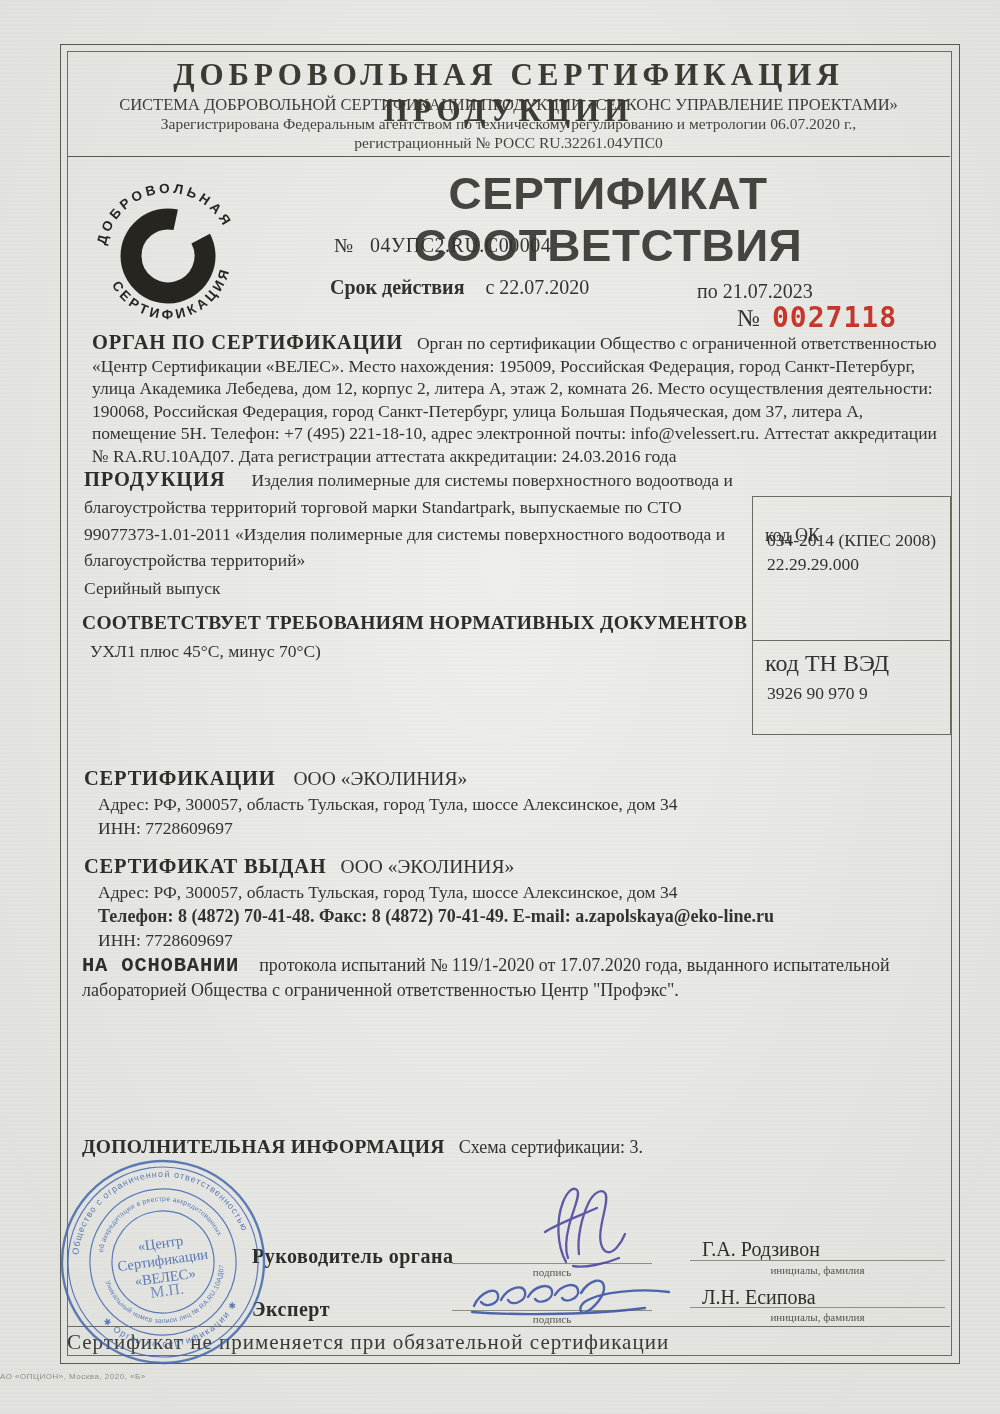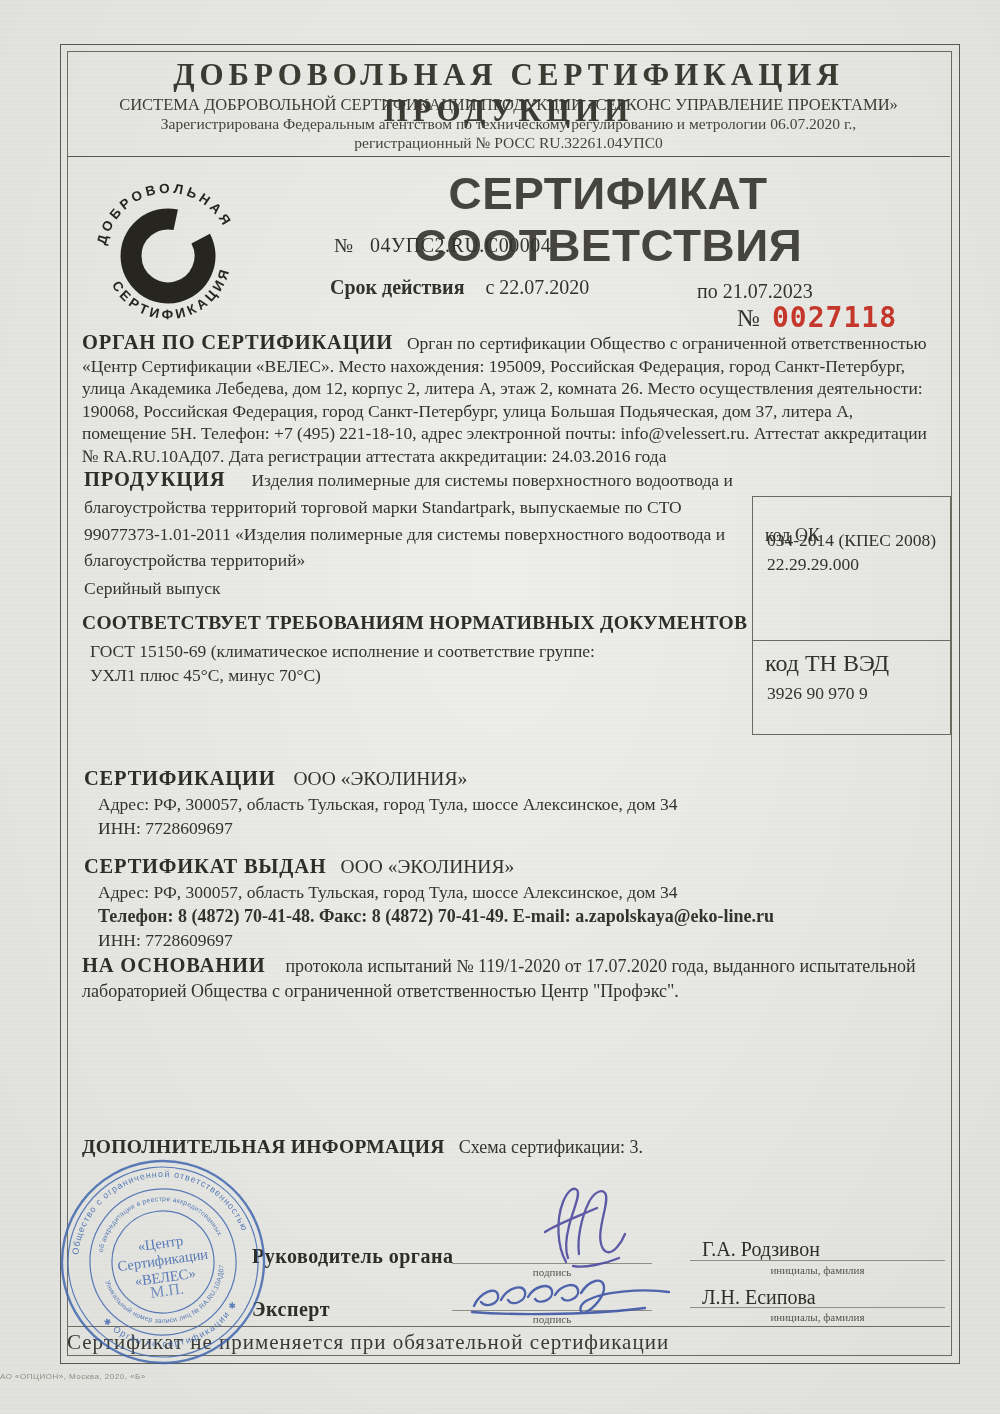--- a/index.html
+++ b/index.html
@@ -76,63 +76,62 @@
 
   <div class="abs serif20" style="left:330px;top:276px;">
     <span style="font-weight:600;">Срок действия</span>
     <span style="margin-left:16px;">с 22.07.2020</span>
   </div>
   <div class="abs serif20" style="left:697px;top:280px;">по 21.07.2023</div>
 
   <div class="abs" style="left:737px;top:305px;font-size:24px;">№</div>
   <div class="abs red-num" style="left:772px;top:301px;color:#c5362b;">0027118</div>
 
-  <p class="abs body-text" style="left:82px;top:331px;width:858px;margin:0;">
+  <p class="abs body-text" style="left:92px;top:331px;width:858px;margin:0;">
     <span class="slabel">ОРГАН ПО СЕРТИФИКАЦИИ</span><span>Орган по сертификации Общество с ограниченной ответственностью «Центр Сертификации «ВЕЛЕС». Место нахождения: 195009, Российская Федерация, город Санкт-Петербург, улица Академика Лебедева, дом 12, корпус 2, литера А, этаж 2, комната 26. Место осуществления деятельности: 190068, Российская Федерация, город Санкт-Петербург, улица Большая Подьяческая, дом 37, литера А, помещение 5Н. Телефон: +7 (495) 221-18-10, адрес электронной почты: info@velessert.ru. Аттестат аккредитации № RA.RU.10АД07. Дата регистрации аттестата аккредитации: 24.03.2016 года</span>
   </p>
 
   <p class="abs" style="left:84px;top:466px;width:672px;margin:0;font-size:17.5px;line-height:26.8px;">
     <span class="slabel" style="margin-right:26px;">ПРОДУКЦИЯ</span><span>Изделия полимерные для системы поверхностного водоотвода и благоустройства территорий торговой марки Standartpark, выпускаемые по СТО 99077373-1.01-2011 «Изделия полимерные для системы поверхностного водоотвода и благоустройства территорий»</span>
   </p>
   <div class="abs" style="left:84px;top:578px;font-size:17.5px;">Серийный выпуск</div>
 
   <div class="codebox">
     <div class="abs" style="left:12px;top:8px;font-size:18px;margin-top:20px;">код ОК</div>
     <div class="abs" style="left:14px;top:33px;font-size:17.5px;">034-2014 (КПЕС 2008)</div>
     <div class="abs" style="left:14px;top:57px;font-size:17.5px;">22.29.29.000</div>
     <div class="div"></div>
     <div class="abs" style="left:12px;top:153px;font-size:24px;">код ТН ВЭД</div>
     <div class="abs" style="left:14px;top:186px;font-size:17.5px;">3926 90 970 9</div>
   </div>
 
   <div class="abs" style="left:82px;top:612px;width:672px;">
     <div class="slabel2">СООТВЕТСТВУЕТ ТРЕБОВАНИЯМ НОРМАТИВНЫХ ДОКУМЕНТОВ</div>
     <div style="font-size:17.5px;line-height:24px;margin-top:5px;padding-left:8px;">
-      <div>ГОСТ 15150-69 (климатическое исполнение и соответствие группе:</div>
       <div>УХЛ1 плюс 45°С, минус 70°С)</div>
     </div>
   </div>
 
   <div class="abs" style="left:84px;top:767px;">
     <span class="slabel">СЕРТИФИКАЦИИ</span>
     <span style="font-size:19.5px;">ООО «ЭКОЛИНИЯ»</span>
   </div>
   <div class="abs" style="left:98px;top:794px;font-size:17.5px;">Адрес: РФ, 300057, область Тульская, город Тула, шоссе Алексинское, дом 34</div>
   <div class="abs" style="left:98px;top:818px;font-size:17.5px;">ИНН: 7728609697</div>
 
   <div class="abs" style="left:84px;top:855px;">
     <span class="slabel" style="margin-right:10px;">СЕРТИФИКАТ ВЫДАН</span>
     <span style="font-size:19.5px;">ООО «ЭКОЛИНИЯ»</span>
   </div>
   <div class="abs" style="left:98px;top:882px;font-size:17.5px;">Адрес: РФ, 300057, область Тульская, город Тула, шоссе Алексинское, дом 34</div>
   <div class="abs" style="left:98px;top:906px;font-size:18px;font-weight:bold;">Телефон: 8 (4872) 70-41-48. Факс: 8 (4872) 70-41-49. E-mail: a.zapolskaya@eko-line.ru</div>
   <div class="abs" style="left:98px;top:930px;font-size:17.5px;">ИНН: 7728609697</div>
 
   <p class="abs" style="left:82px;top:953px;width:842px;margin:0;font-size:18px;line-height:25px;">
-    <span class="slabel" style="margin-right:20px;">НА ОСНОВАНИИ</span><span>протокола испытаний № 119/1-2020 от 17.07.2020 года, выданного испытательной лабораторией Общества с ограниченной ответственностью Центр "Профэкс".</span>
+    <span class="slabel" style="margin-right:20px;font-family:Liberation Mono, monospace;">НА ОСНОВАНИИ</span><span>протокола испытаний № 119/1-2020 от 17.07.2020 года, выданного испытательной лабораторией Общества с ограниченной ответственностью Центр "Профэкс".</span>
   </p>
 
   <div class="abs" style="left:82px;top:1136px;">
     <span class="slabel2" style="margin-right:10px;">ДОПОЛНИТЕЛЬНАЯ ИНФОРМАЦИЯ</span>
     <span style="font-size:18px;">Схема сертификации: 3.</span>
   </div>
 
   <div class="sigrole" style="left:252px;top:1245px;">Руководитель органа</div>
   <div class="sigline" style="left:452px;top:1220px;width:200px;height:43px;"></div>
   <div class="sigcap" style="left:452px;top:1266px;width:200px;">подпись</div>

